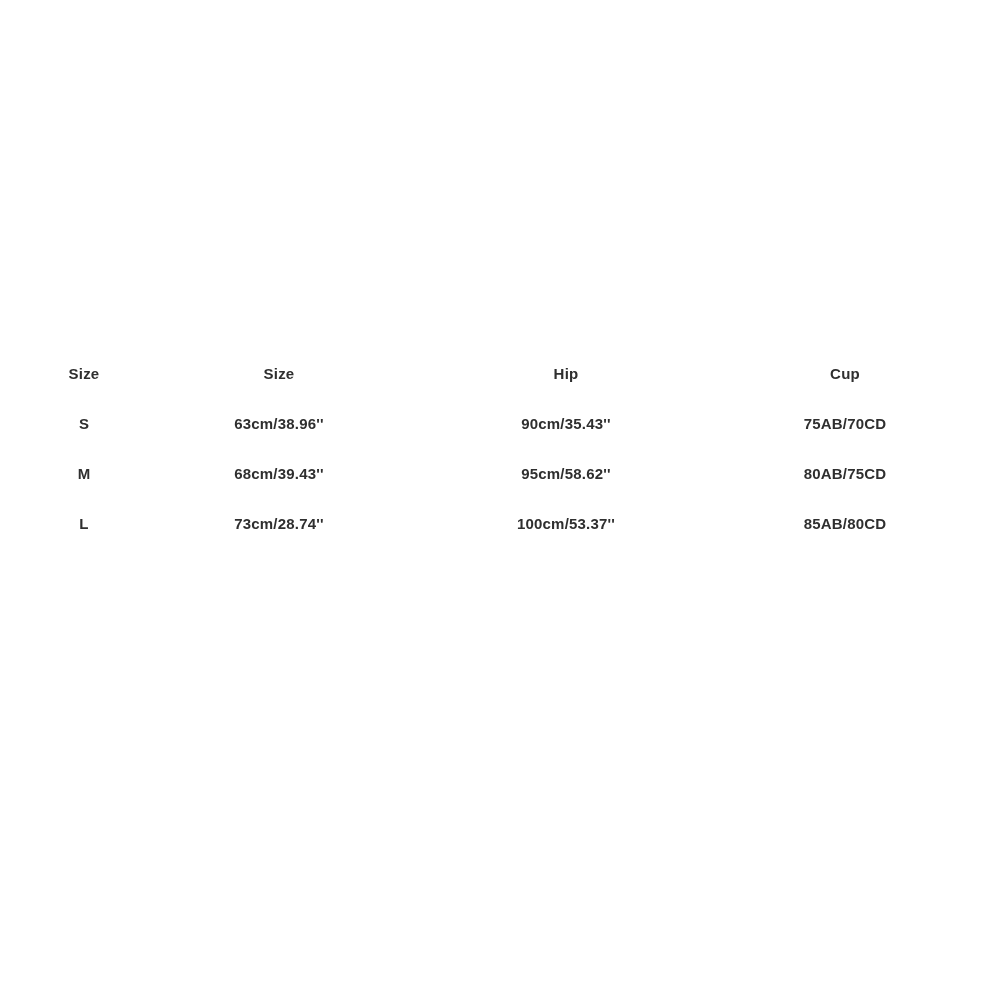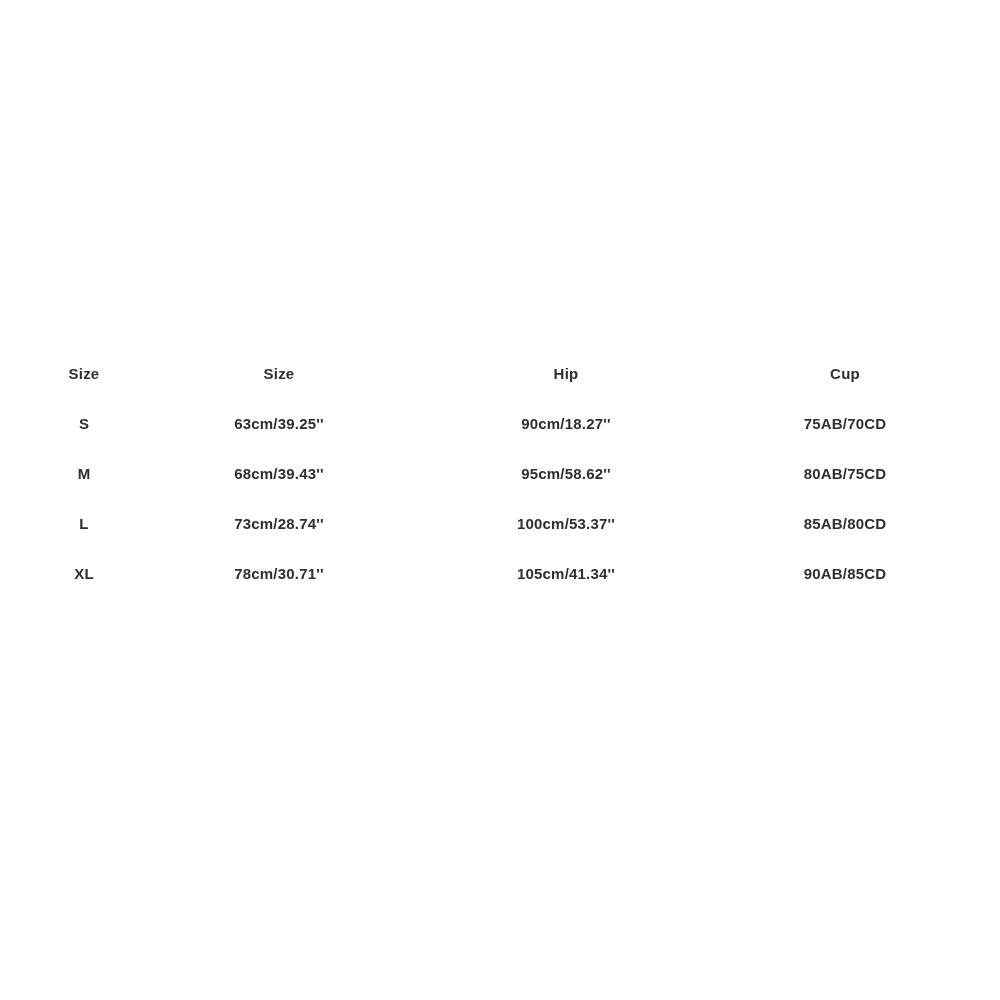--- a/index.html
+++ b/index.html
@@ -60,38 +60,32 @@
         <tr>
           <th>Size</th>
           <th>Size</th>
           <th>Hip</th>
           <th>Cup</th>
         </tr>
       </thead>
       <tbody>
         <tr>
           <td>S</td>
-          <td>63cm/39.25''</td>
-          <td>90cm/18.27''</td>
+          <td>63cm/38.96''</td>
+          <td>90cm/35.43''</td>
           <td>75AB/70CD</td>
         </tr>
         <tr>
           <td>M</td>
           <td>68cm/39.43''</td>
           <td>95cm/58.62''</td>
           <td>80AB/75CD</td>
         </tr>
         <tr>
           <td>L</td>
           <td>73cm/28.74''</td>
           <td>100cm/53.37''</td>
           <td>85AB/80CD</td>
         </tr>
-        <tr>
-          <td>XL</td>
-          <td>78cm/30.71''</td>
-          <td>105cm/41.34''</td>
-          <td>90AB/85CD</td>
-        </tr>
       </tbody>
     </table>
   </div>
 </div>
 
 </body></html>

